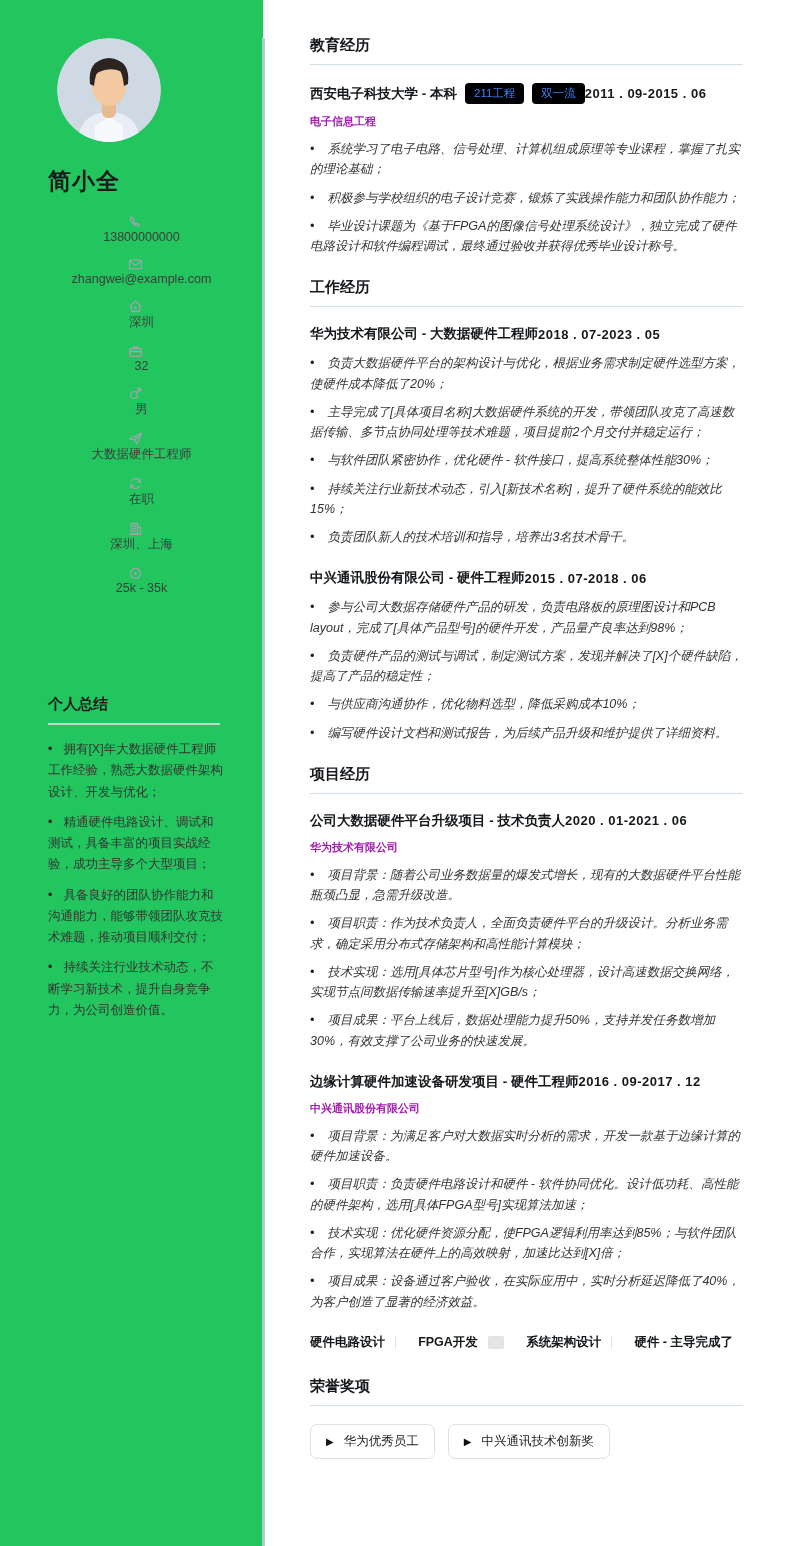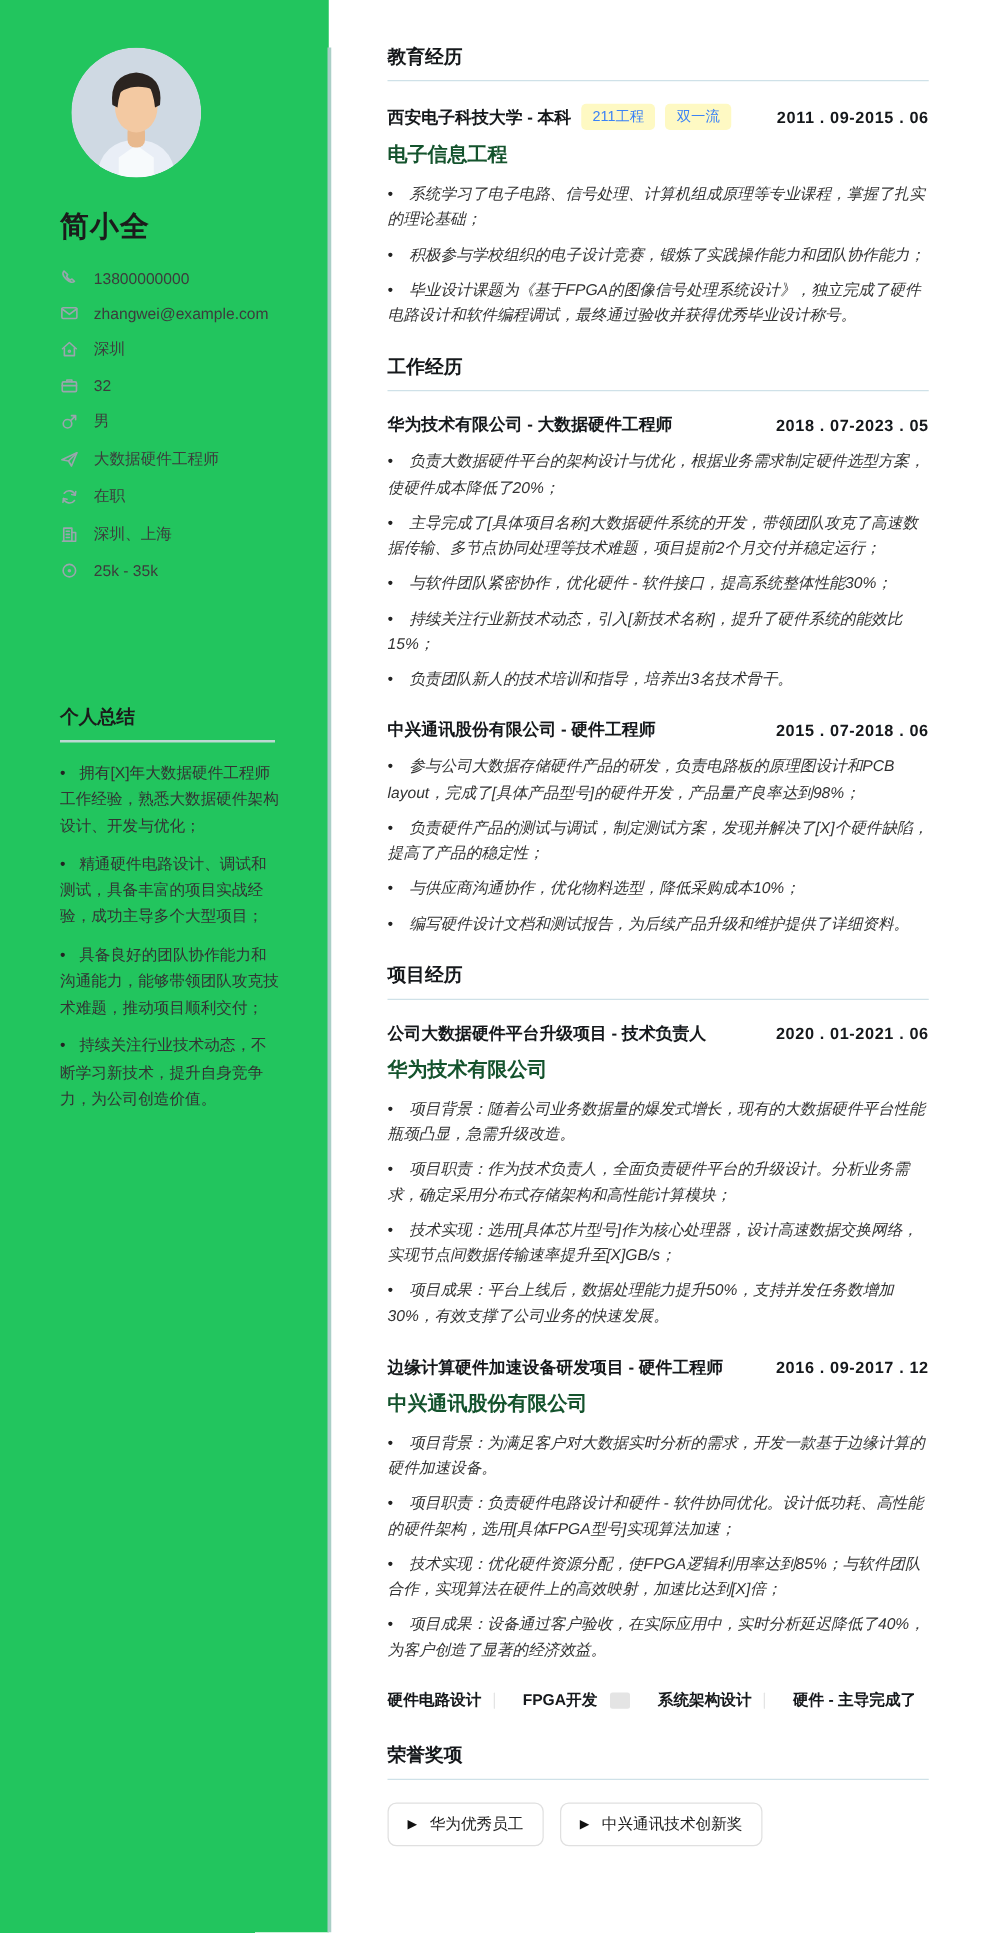--- a/index.html
+++ b/index.html
@@ -17,47 +17,47 @@
     padding:38px 28px 0 48px; background:#22c55e;
   }
   .divider {
     position:absolute; left:262px; top:38px; bottom:0; width:3px;
     background:#a9cfc6;
   }
   .avatar-wrap { width:104px; height:104px; margin:0 0 24px 9px; border-radius:50%; overflow:hidden; }
   .avatar-wrap svg { display:block; }
   .person-name { font-size:23px; font-weight:bold; color:#1b1b1b; letter-spacing:1px; margin-bottom:18px; }
   .contact-list { list-style:none; }
-  .contact-list li { display:flex; align-items:center; margin-bottom:13px; font-size:12.5px; color:#3c3c3c; }
+  .contact-list li { display:flex; align-items:center; margin-bottom:13px; font-size:12.5px; color:#3c3c3c;flex-direction:column; }
   .contact-list .cicon { width:15px; height:15px; margin-right:12px; flex:0 0 15px; display:inline-flex; }
   .contact-list .cicon svg { width:15px; height:15px; stroke:#9aa6ad; fill:none; stroke-width:1.3; stroke-linecap:round; stroke-linejoin:round; }
 
   .side-section-title {
     margin-top:100px; font-size:15px; font-weight:bold; color:#1b1b1b;
     padding-bottom:9px; border-bottom:2px solid #bcd9d2; width:172px;
   }
   .summary-list { list-style:none; margin-top:14px; width:176px; }
   .summary-list li { font-size:12.5px; line-height:1.7; color:#333; margin-bottom:9px; }
   .summary-list li::before { content:"•"; margin-right:11px; color:#222; }
 
   
   .main {
     position:absolute; left:310px; top:0; width:433px; padding-top:36px;
   }
   .section-title {
     font-size:15px; font-weight:bold; color:#15181b;
     padding-bottom:9px; border-bottom:1.5px solid #cfe1e8; margin-bottom:18px;
   }
   .entry { margin-bottom:22px; }
-  .entry-head { display:flex; align-items:center; justify-content:space-between; margin-bottom:10px; }
+  .entry-head { display:flex; align-items:center; justify-content:flex-start; margin-bottom:10px; }
   .entry-title { font-size:13.5px; font-weight:bold; color:#15181b; display:flex; align-items:center; gap:8px; }
   .entry-date { font-size:13px; font-weight:bold; color:#15181b; white-space:nowrap; letter-spacing:.5px; }
-  .entry-sub { font-size:16px; font-weight:bold; color:#14532d; margin:2px 0 10px; }
+  .entry-sub { font-size:11px; font-weight:bold; color:#a21caf; margin:2px 0 10px; }
   .tag {
-    display:inline-block; background:#fef9c3; color:#3b82f6;
+    display:inline-block; background:#000000; color:#3b82f6;
     font-size:11.5px; font-weight:normal; padding:3px 9px; border-radius:4px; white-space:nowrap;
   }
   ul.bullets { list-style:none;font-style:italic; }
   ul.bullets li { font-size:12.5px; line-height:1.62; color:#333; margin-bottom:8px; }
   ul.bullets li::before { content:"•"; margin-right:13px; color:#222; }
   .section-gap { margin-top:18px; }
 
   
   .skills-grid { display:grid; grid-template-columns:1fr 1fr 1fr 1fr; column-gap:22px; row-gap:17px; margin-bottom:26px; }
   .skill-row { display:flex; align-items:center; }

